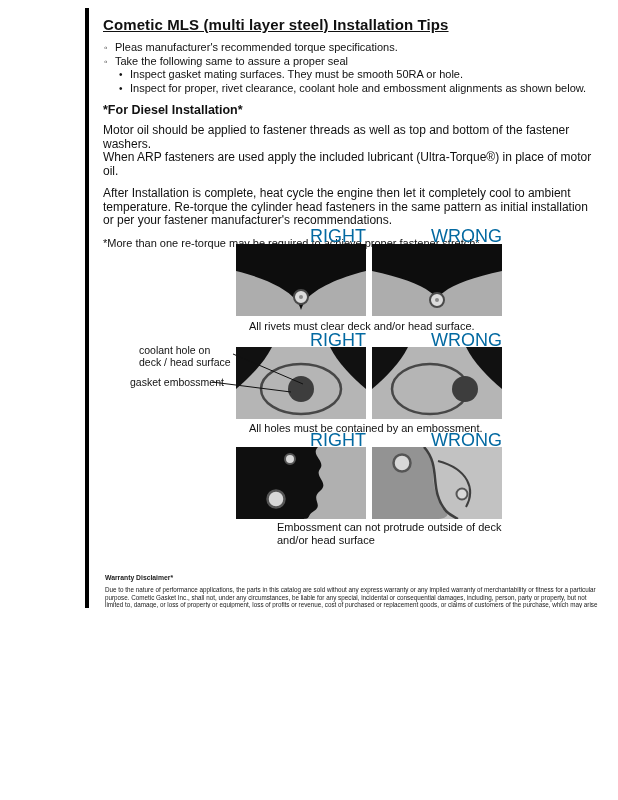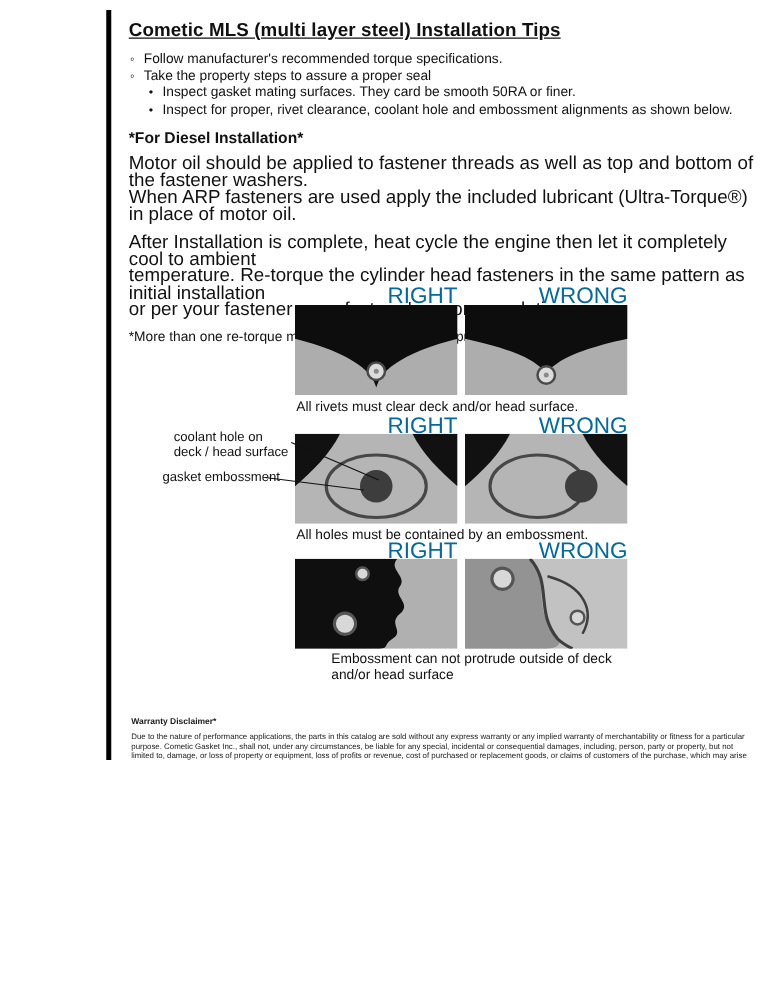--- a/index.html
+++ b/index.html
@@ -9,31 +9,31 @@
 
   .spine { position:absolute; left:85px; top:8px; width:4px; height:786px; background:#000; }
 
   .content-top { position:absolute; left:103px; top:16px; width:502px; }
   .title { font-size:15px; font-weight:bold; text-decoration:underline; margin-bottom:8px; letter-spacing:0.1px; }
   .bullet { position:relative; padding-left:12px; font-size:11px; line-height:13.5px; }
   .bullet::before { content:"◦"; position:absolute; left:1px; top:0; font-size:10px; }
   .subbullet { padding-left:27px; }
   .subbullet::before { content:"•"; left:16px; }
   .diesel-heading { font-size:12.5px; font-weight:bold; margin-top:8px; margin-bottom:7px; }
-  .para { font-size:15px; line-height:13.5px; white-space:pre-line; margin-bottom:9px; }
+  .para { font-size:12px; line-height:13.5px; white-space:pre-line; margin-bottom:9px; }
   .note { font-size:11px; line-height:13.5px; margin-top:2px; }
 
   
   .dlabels { position:absolute; left:236px; width:266px; display:flex; }
   .dlabel { width:130px; text-align:right; font-size:18px; color:#0369a1; }
   .dlabel + .dlabel { margin-left:6px; }
   .dpanels { position:absolute; left:236px; width:266px; display:flex; }
   .dpanel { width:130px; height:72px; display:block; }
   .dpanel + .dpanel { margin-left:6px; }
-  .dcaption { position:absolute; left:237px; font-size:11px; white-space:pre-line; line-height:13px; }
+  .dcaption { position:absolute; left:249px; font-size:11px; white-space:pre-line; line-height:13px; }
 
   .row1-labels { top:226px; } .row1-panels { top:244px; } .row1-caption { top:320px; }
   .row2-labels { top:330px; } .row2-panels { top:347px; } .row2-caption { top:422px; }
   .row3-labels { top:430px; } .row3-panels { top:447px; } .row3-caption { top:521px;margin-left:28px; }
 
   .coolant-label { position:absolute; left:139px; top:344px; width:98px; font-size:10.5px; line-height:12px; white-space:pre-line; }
   .embossment-label { position:absolute; left:130px; top:376px; font-size:10.5px; }
   .leader-lines { position:absolute; left:205px; top:350px; width:110px; height:50px; pointer-events:none; z-index:3; }
 
   
@@ -46,23 +46,23 @@
 </style>
 </head>
 <body>
 
 <div class="page">
 
   <div class="spine"></div>
 
   <div class="content-top">
     <h1 class="title">Cometic MLS (multi layer steel) Installation Tips</h1>
-    <div class="bullet">Follow manufacturer's recommended torque specifications.</div>
-    <div class="bullet">Take the property steps to assure a proper seal</div>
-    <div class="bullet subbullet">Inspect gasket mating surfaces.  They card be smooth 50RA or finer.</div>
+    <div class="bullet">Pleas manufacturer's recommended torque specifications.</div>
+    <div class="bullet">Take the following same to assure a proper seal</div>
+    <div class="bullet subbullet">Inspect gasket mating surfaces.  They must be smooth 50RA or hole.</div>
     <div class="bullet subbullet">Inspect for proper, rivet clearance, coolant hole and embossment alignments as shown below.</div>
     <div class="diesel-heading">*For Diesel Installation*</div>
     <p class="para">Motor oil should be applied to fastener threads as well as top and bottom of the fastener washers.
 When ARP fasteners are used apply the included lubricant (Ultra-Torque®) in place of motor oil.</p>
     <p class="para">After Installation is complete, heat cycle the engine then let it completely cool to ambient
 temperature. Re-torque the cylinder head fasteners in the same pattern as initial installation
 or per your fastener manufacturer's recommendations.</p>
     <div class="note">*More than one re-torque may be required to achieve proper fastener stretch*</div>
   </div>
 

